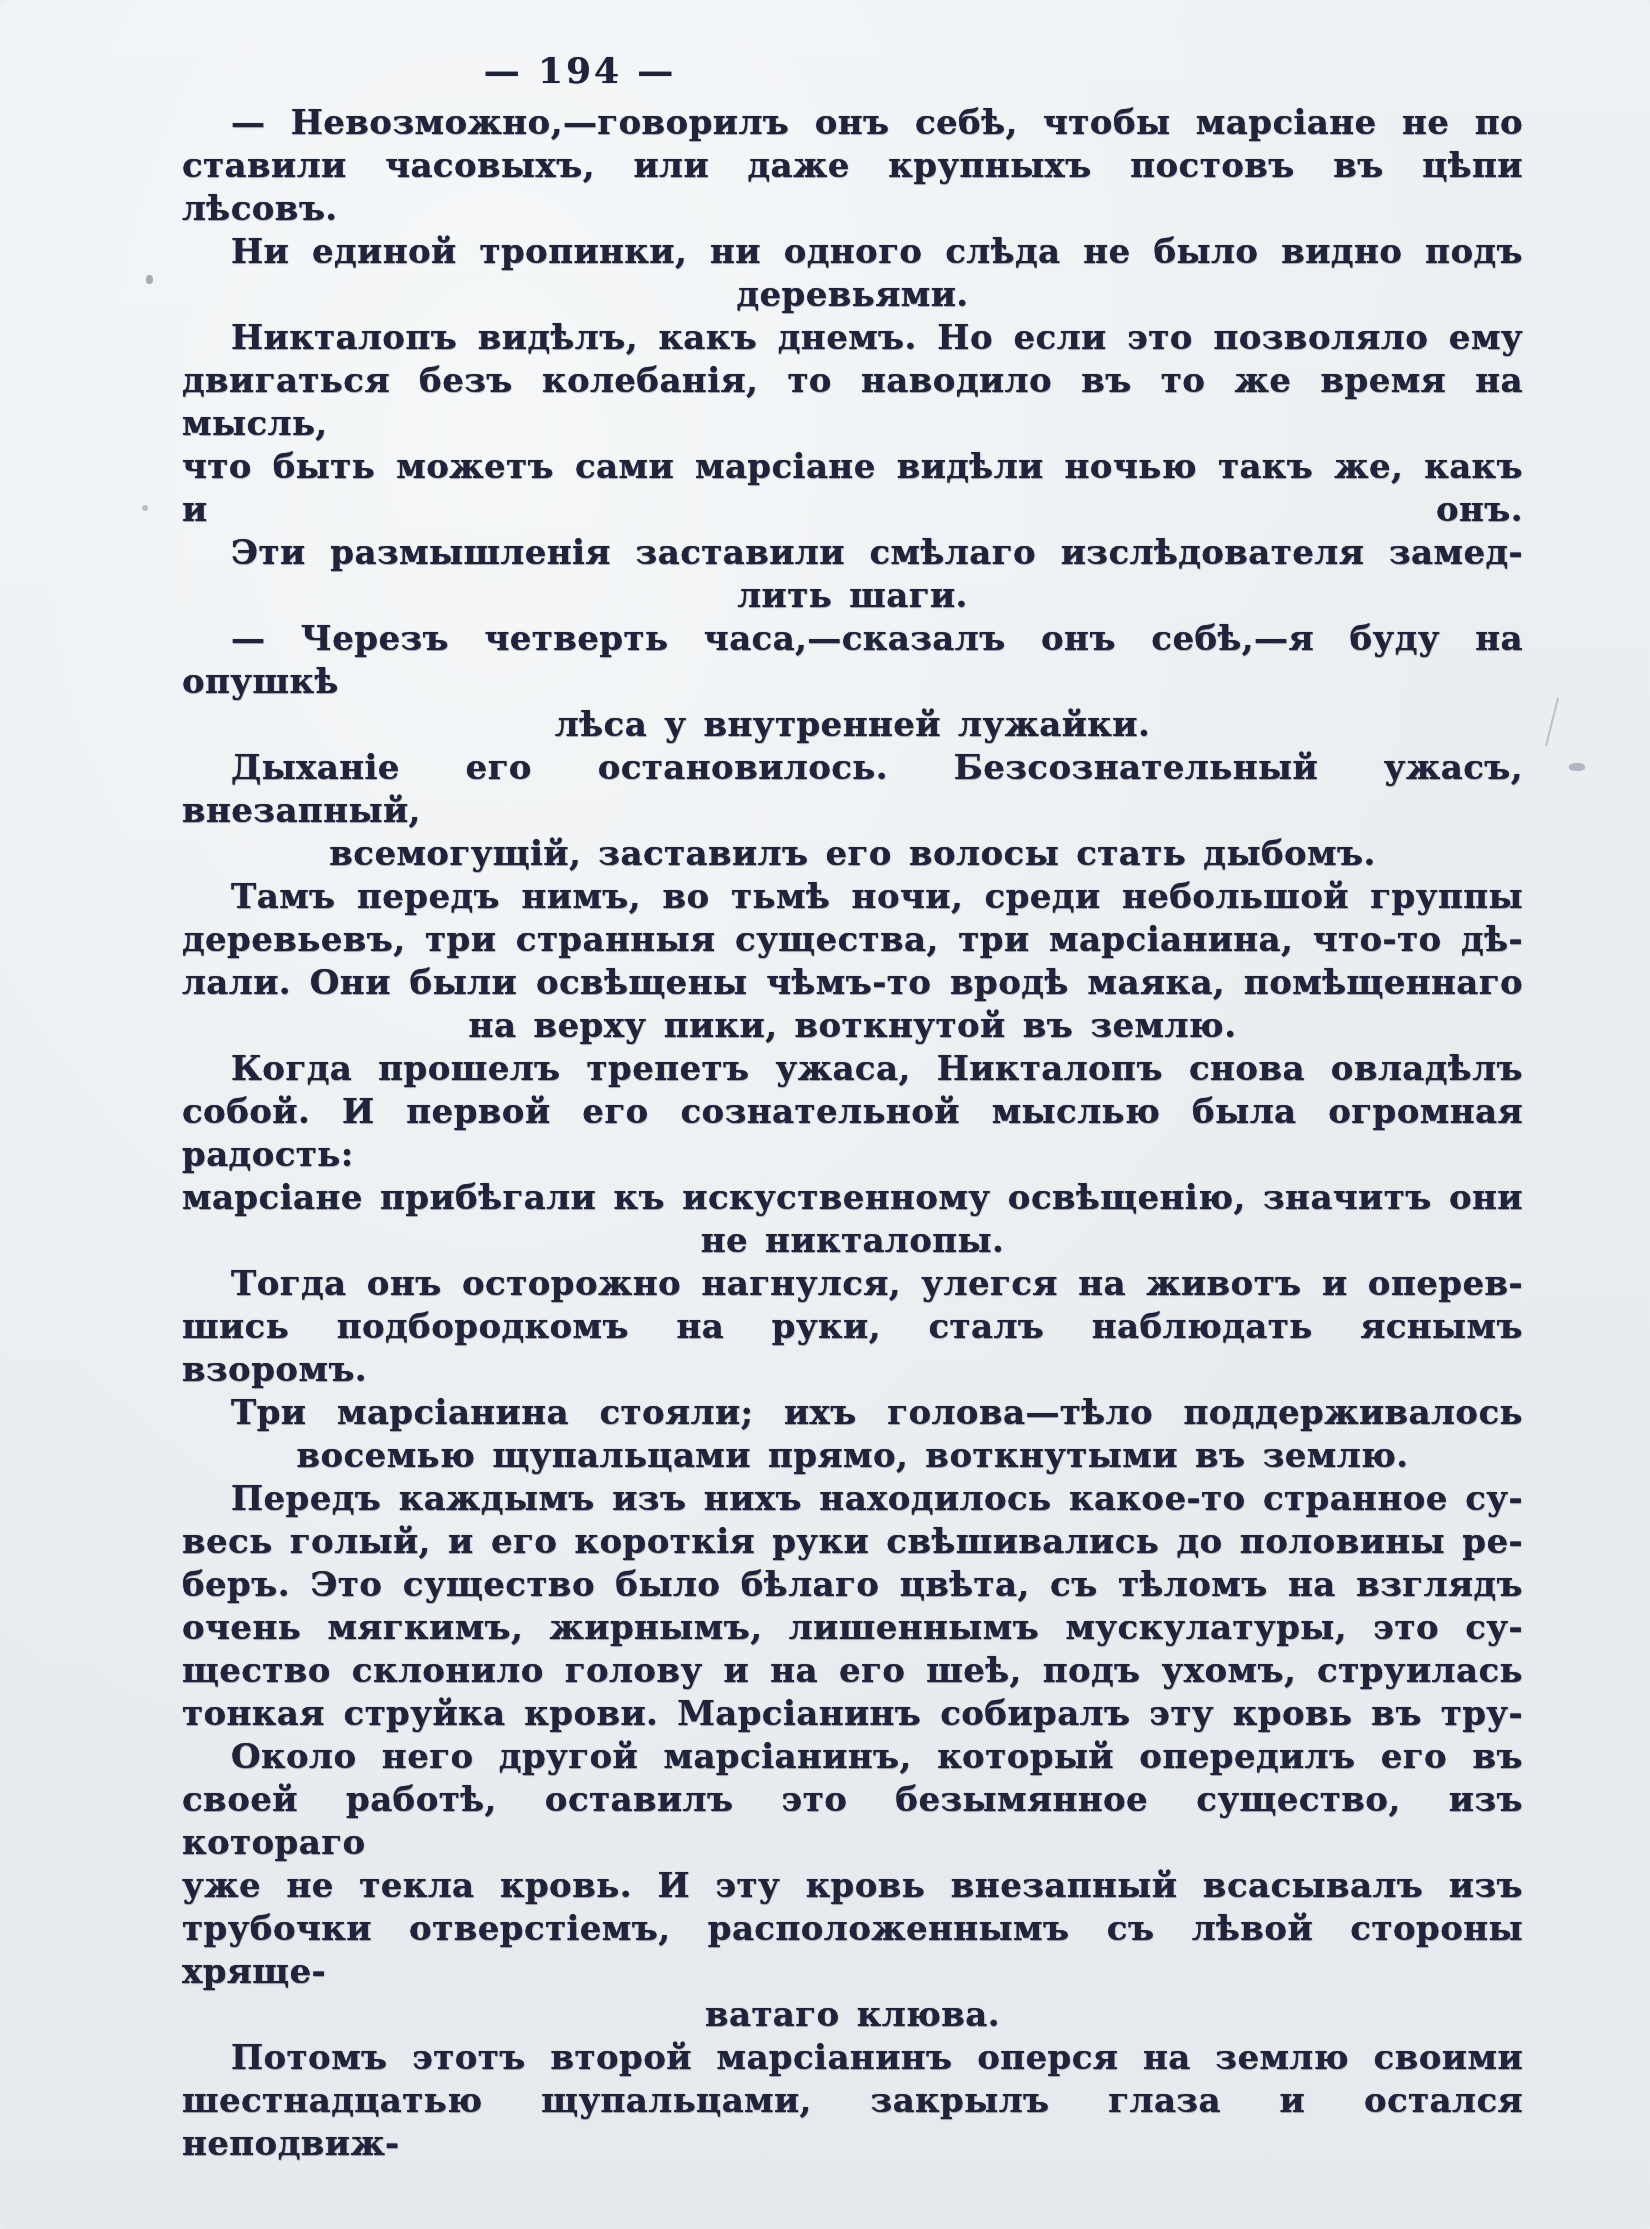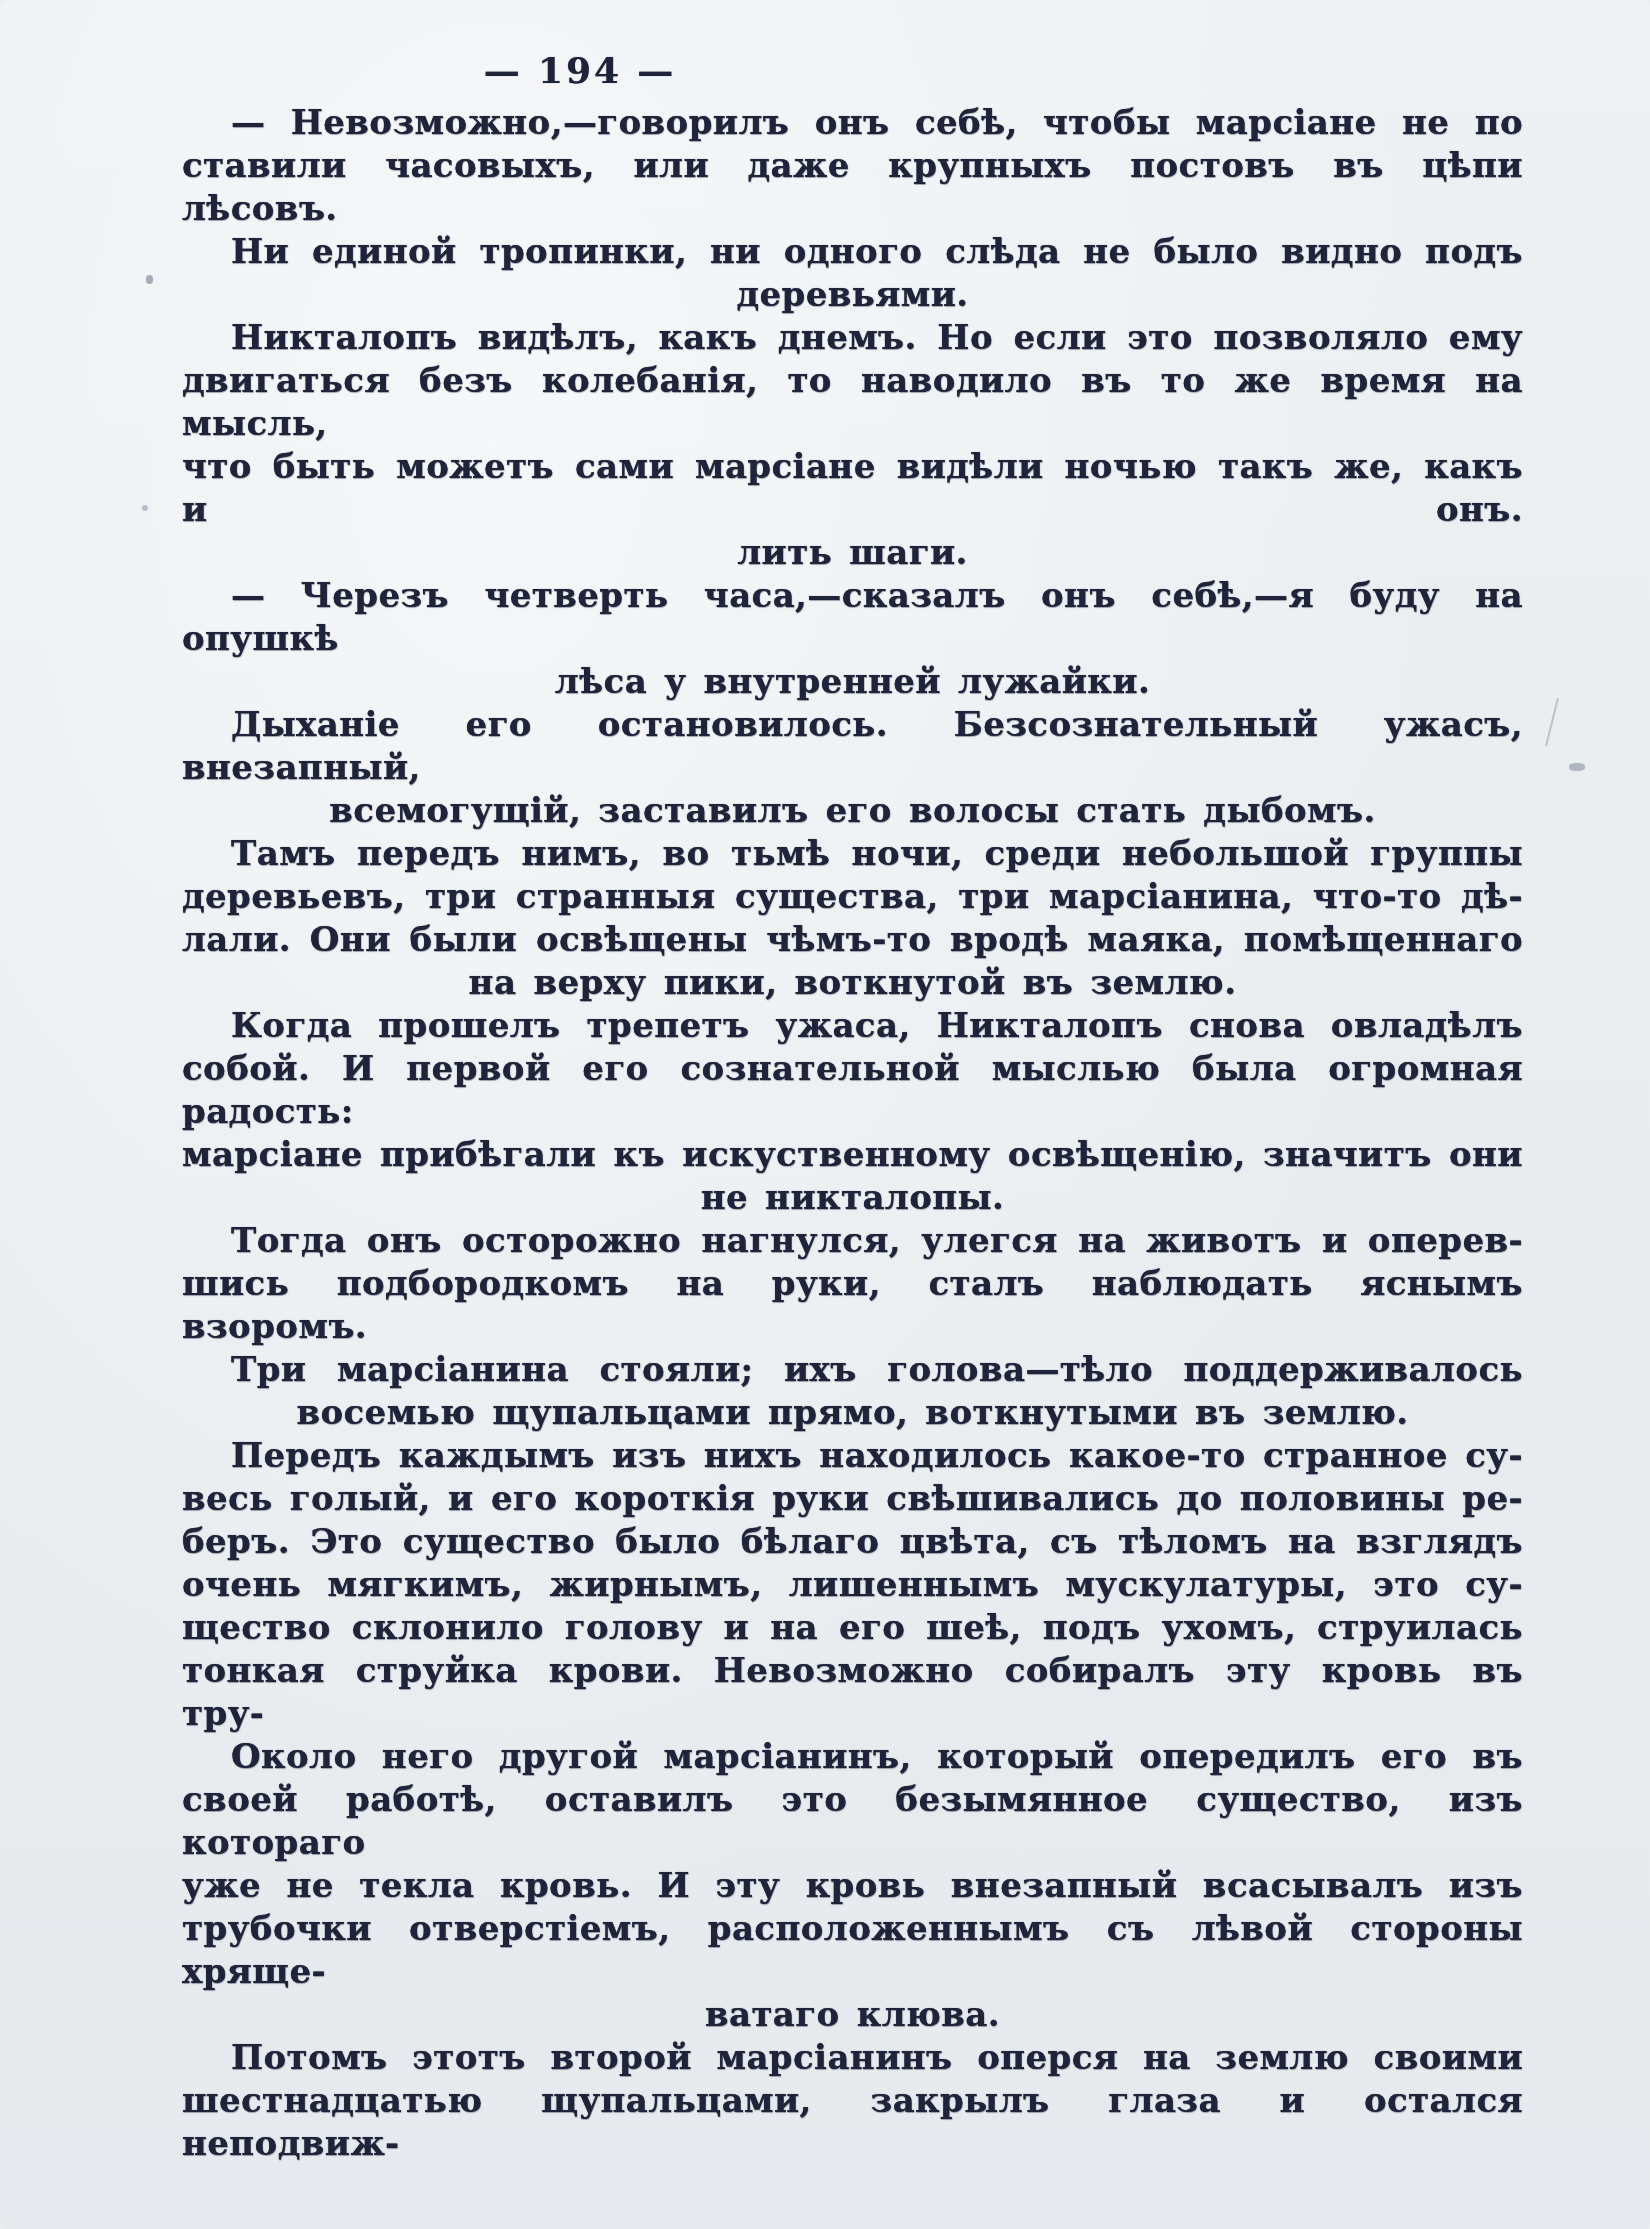--- a/index.html
+++ b/index.html
@@ -55,20 +55,21 @@
   <div class="page-number">— 194 —</div>
 
   <div class="text-block">
       <div class="line fill indent">— Невозможно,—говорилъ онъ себѣ, чтобы марсіане не по</div>
       <div class="line fill">ставили часовыхъ, или даже крупныхъ постовъ въ цѣпи лѣсовъ.</div>
       <div class="line fill indent">Ни единой тропинки, ни одного слѣда не было видно подъ</div>
       <div class="line">деревьями.</div>
       <div class="line fill indent">Никталопъ видѣлъ, какъ днемъ. Но если это позволяло ему</div>
       <div class="line fill">двигаться безъ колебанія, то наводило въ то же время на мысль,</div>
       <div class="line fill">что быть можетъ сами марсіане видѣли ночью такъ же, какъ и онъ.</div>
+      <div class="line fill indent">Эти размышленія заставили смѣлаго изслѣдователя замед-</div>
       <div class="line">лить шаги.</div>
       <div class="line fill indent">— Черезъ четверть часа,—сказалъ онъ себѣ,—я буду на опушкѣ</div>
       <div class="line">лѣса у внутренней лужайки.</div>
       <div class="line fill indent">Дыханіе его остановилось. Безсознательный ужасъ, внезапный,</div>
       <div class="line">всемогущій, заставилъ его волосы стать дыбомъ.</div>
       <div class="line fill indent">Тамъ передъ нимъ, во тьмѣ ночи, среди небольшой группы</div>
       <div class="line fill">деревьевъ, три странныя существа, три марсіанина, что-то дѣ-</div>
       <div class="line fill">лали. Они были освѣщены чѣмъ-то вродѣ маяка, помѣщеннаго</div>
       <div class="line">на верху пики, воткнутой въ землю.</div>
       <div class="line fill indent">Когда прошелъ трепетъ ужаса, Никталопъ снова овладѣлъ</div>
@@ -77,21 +78,21 @@
       <div class="line">не никталопы.</div>
       <div class="line fill indent">Тогда онъ осторожно нагнулся, улегся на животъ и оперев-</div>
       <div class="line fill">шись подбородкомъ на руки, сталъ наблюдать яснымъ взоромъ.</div>
       <div class="line fill indent">Три марсіанина стояли; ихъ голова—тѣло поддерживалось</div>
       <div class="line">восемью щупальцами прямо, воткнутыми въ землю.</div>
       <div class="line fill indent">Передъ каждымъ изъ нихъ находилось какое-то странное су-</div>
       <div class="line fill">весь голый, и его короткія руки свѣшивались до половины ре-</div>
       <div class="line fill">беръ. Это существо было бѣлаго цвѣта, съ тѣломъ на взглядъ</div>
       <div class="line fill">очень мягкимъ, жирнымъ, лишеннымъ мускулатуры, это су-</div>
       <div class="line fill">щество склонило голову и на его шеѣ, подъ ухомъ, струилась</div>
-      <div class="line fill">тонкая струйка крови. Невозможно собиралъ эту кровь въ тру-</div>
+      <div class="line fill">тонкая струйка крови. Марсіанинъ собиралъ эту кровь въ тру-</div>
       <div class="line fill indent">Около него другой марсіанинъ, который опередилъ его въ</div>
       <div class="line fill">своей работѣ, оставилъ это безымянное существо, изъ котораго</div>
       <div class="line fill">уже не текла кровь. И эту кровь внезапный всасывалъ изъ</div>
       <div class="line fill">трубочки отверстіемъ, расположеннымъ съ лѣвой стороны хряще-</div>
       <div class="line">ватаго клюва.</div>
       <div class="line fill indent">Потомъ этотъ второй марсіанинъ оперся на землю своими</div>
       <div class="line fill">шестнадцатью щупальцами, закрылъ глаза и остался неподвиж-</div>
     </div>
 
   <div class="speck s1"></div>

